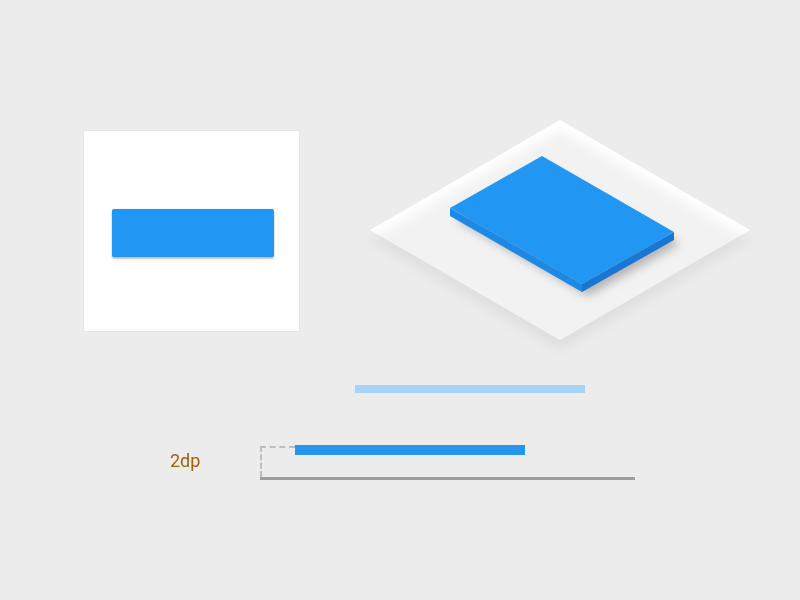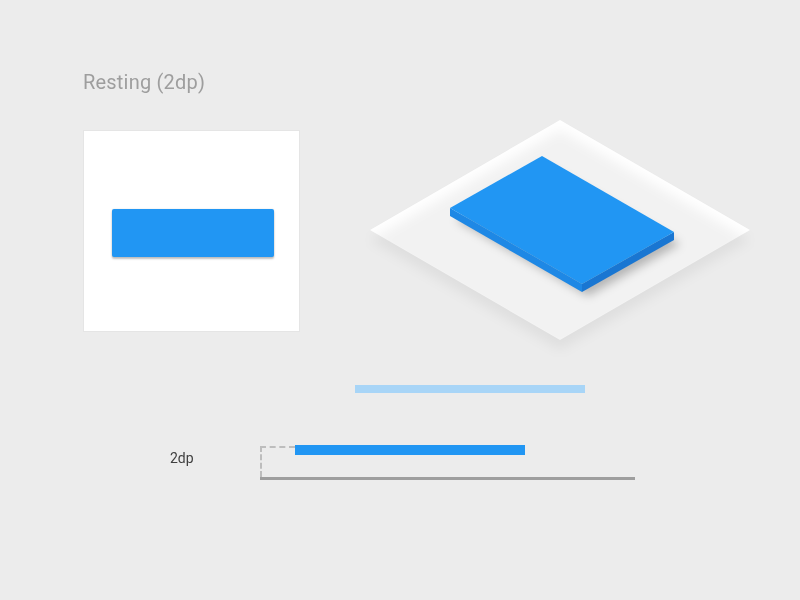--- a/index.html
+++ b/index.html
@@ -7,28 +7,27 @@
   .title{position:absolute;left:83px;top:70px;font-size:20px;color:#9E9E9E;letter-spacing:.2px}
   
   .flat-card{position:absolute;left:83px;top:130px;width:215px;height:200px;background:#fff;border:1px solid #E5E5E5}
   .flat-btn{position:absolute;left:28px;top:78px;width:162px;height:48px;background:#2196F3;border-radius:2px;box-shadow:0 2px 2px rgba(0,0,0,.24),0 0 2px rgba(0,0,0,.12)}
   
   .iso-wrap{position:absolute;left:350px;top:80px;width:420px;height:280px}
   
   .elev{position:absolute;left:175px;top:370px;width:500px;height:200px}
   .leader-v{position:absolute;border-left:2px dashed #BDBDBD}
   .leader-h{position:absolute;border-top:2px dashed #BDBDBD}
-  .elev-label{position:absolute;font-size:14px;color:#404040}
+  .elev-label{position:absolute;font-size:18px;color:#a16207}
 </style>
 </head>
 <body>
 
 <div class="stage">
 
-  <div class="title">Resting (2dp)</div>
 
   <div class="flat-card">
     <div class="flat-btn"></div>
   </div>
 
   <div class="iso-wrap">
     <svg viewBox="0 0 420 280" width="420" height="280">
 
       <g>
         <polygon points="210,40 400,150 210,260 20,150" fill="#FFFFFF"></polygon>

